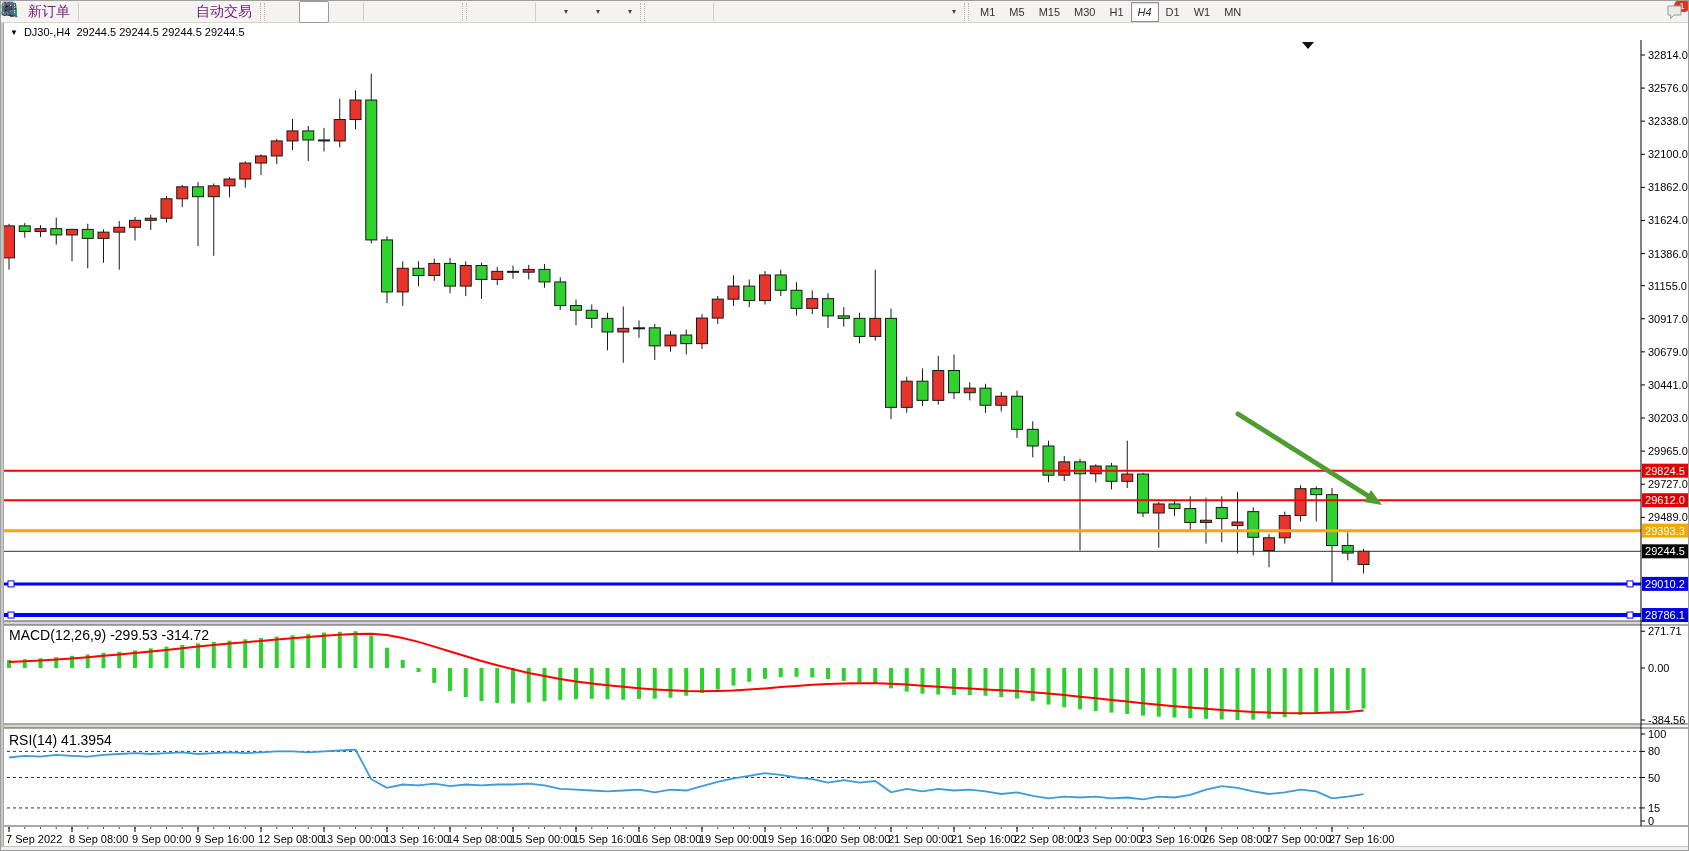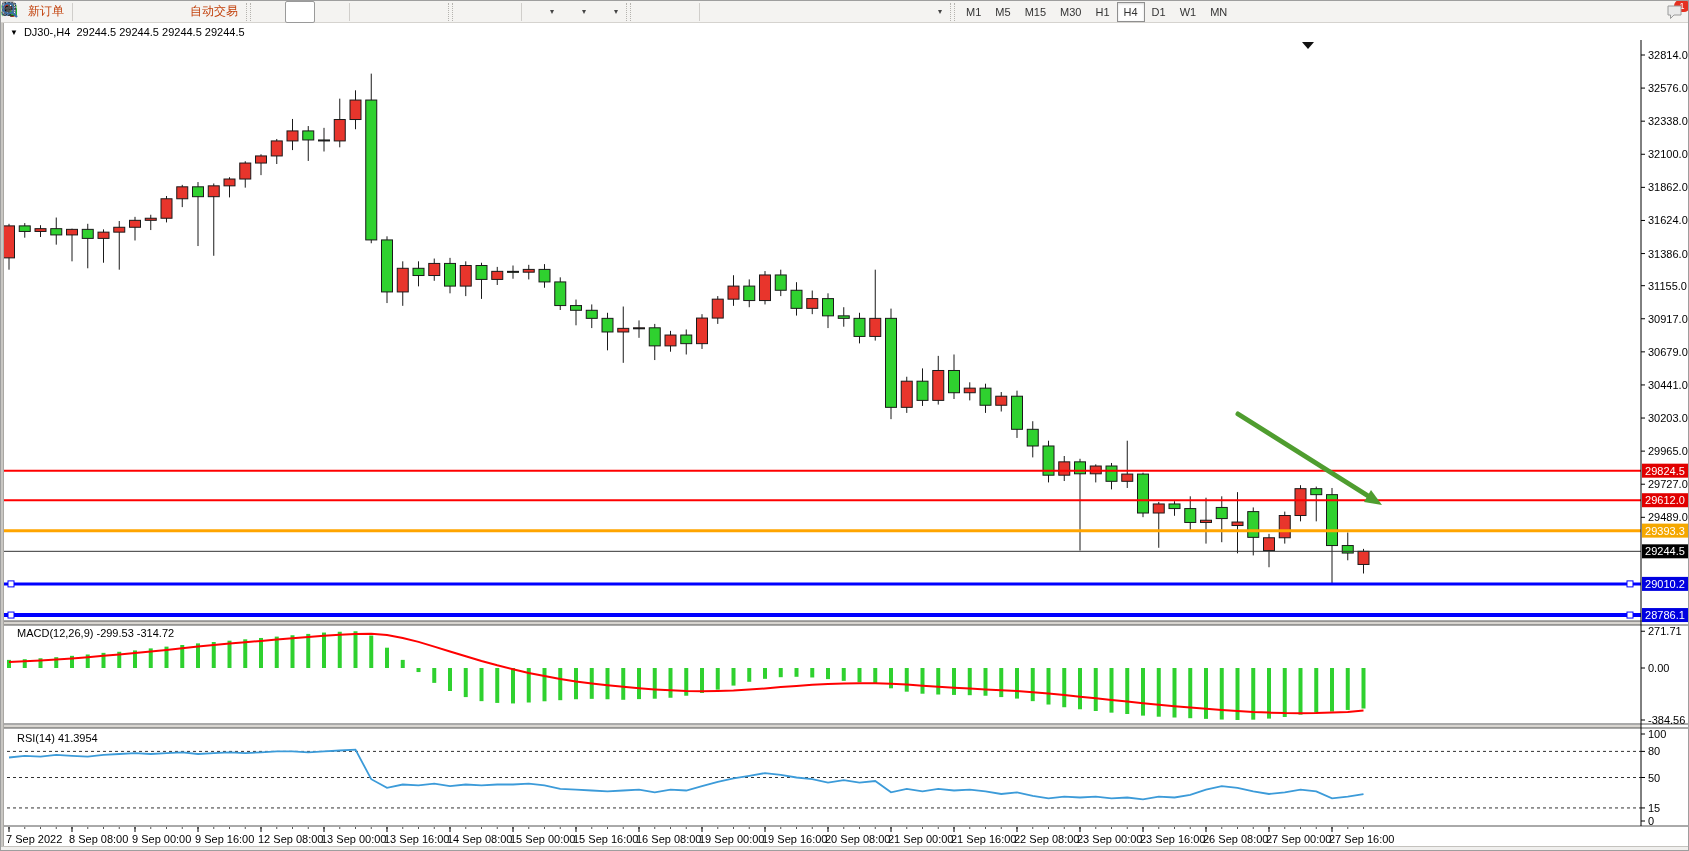--- a/index.html
+++ b/index.html
@@ -1,34 +1,34 @@
 <!DOCTYPE html>
 <html><head>
 <meta charset="utf-8">
 <style>
   html,body{margin:0;padding:0;background:#e8e8e8;}
   #app{position:relative;width:1689px;height:851px;background:#ffffff;font-family:"Liberation Sans",sans-serif;overflow:hidden;border:1px solid #9e9e9e;box-sizing:border-box;}
   
   #toolbar{position:absolute;left:0;top:0;width:1689px;height:22px;background:#f4f3f1;border-bottom:1px solid #d5d3cf;display:flex;align-items:center;padding-left:4px;box-sizing:border-box;z-index:5;}
   .tb-btn{height:20px;min-width:22px;display:flex;align-items:center;justify-content:center;gap:3px;padding:0 3px;border:1px solid transparent;border-radius:2px;cursor:default;}
   .tb-btn.pressed{background:#ffffff;border:1px solid #9a9a9a;}
-  .tb-label{font-size:12px;color:#c2410c;white-space:nowrap;}
+  .tb-label{font-size:14px;color:#701a75;white-space:nowrap;}
   .sep{width:1px;background:#d0cecb;height:18px;margin:0 4px;}
   .grip{width:3px;height:18px;border-left:1px dotted #b5b3af;border-right:1px dotted #b5b3af;margin:0 4px;}
   .caret{font-size:8px;color:#444;margin-left:1px;}
   .tf-btn{height:18px;padding:0 6px;font-size:11px;color:#333;display:flex;align-items:center;border:1px solid transparent;}
-  .tf-btn.pressed{background:#fdfdfd;border:1px solid #8f8f8f;box-shadow:inset 0 1px 2px rgba(0,0,0,.15);}
+  .tf-btn.pressed{background:#fdfdfd;border:1px solid #8f8f8f;box-shadow:inset 0 1px 2px rgba(0,0,0,.15);font-style:italic;}
   #tb-right{margin-left:auto;display:flex;align-items:center;margin-right:6px;gap:8px;}
   .badge-red{position:absolute;top:-4px;right:-6px;background:#e53020;color:#fff;font-size:9px;min-width:12px;height:12px;border-radius:7px;display:flex;align-items:center;justify-content:center;padding:0 2px;}
   
   #titlebar{position:absolute;left:3px;top:23px;width:1686px;height:16px;background:#fff;display:flex;align-items:center;gap:6px;padding-left:6px;font-size:11px;color:#000;z-index:4;}
   #chart-border-left{position:absolute;left:0;top:22px;width:3px;height:823px;background:#c9c7c3;border-right:1px solid #a9a7a3;box-sizing:border-box;z-index:4;}
   #bottom-strip{position:absolute;left:0;top:845px;width:1689px;height:6px;background:#f0efed;border-top:1px solid #c4c2be;z-index:4;}
   svg{position:absolute;left:0;top:0;z-index:1;}
-  .pane-label{position:absolute;left:16px;font-size:11px;color:#000;z-index:3;}
+  .pane-label{position:absolute;left:8px;font-size:14px;color:#000;z-index:3;}
   text{font-family:"Liberation Sans",sans-serif;}
   .icon16{display:inline-block;width:16px;height:16px;}
 </style>
 </head>
 <body>
 
 <div id="app">
 
   <div id="toolbar">
     <div class="tb-btn">

